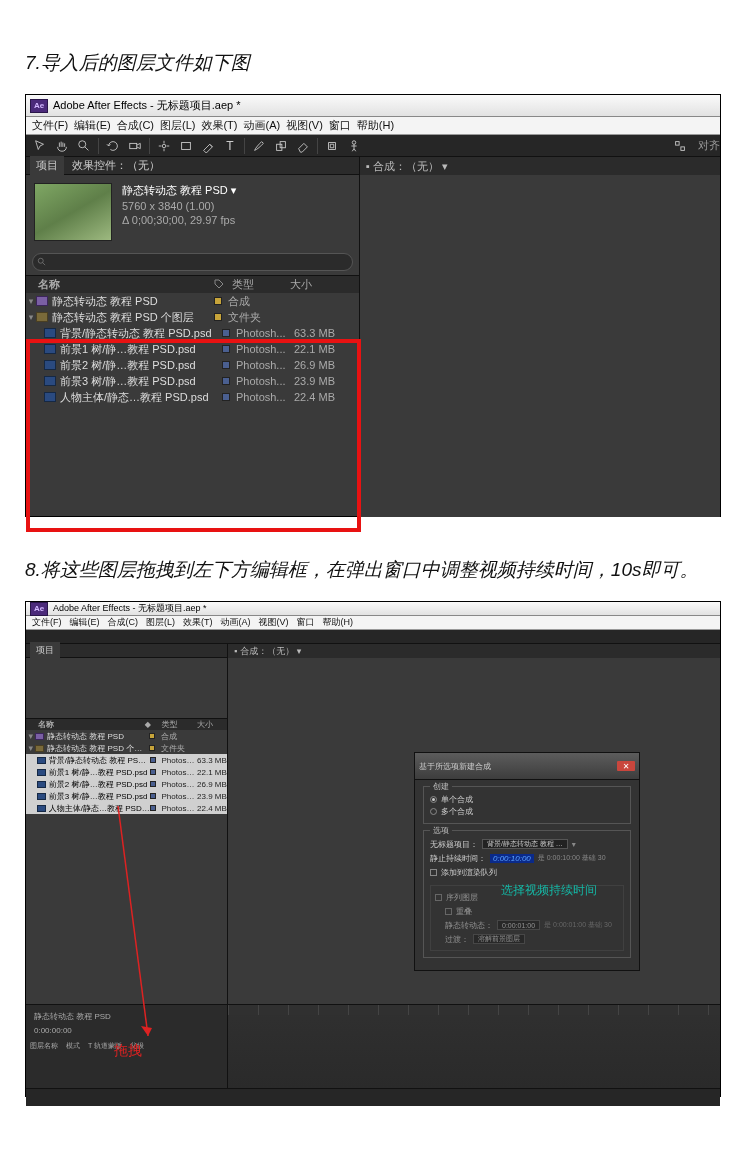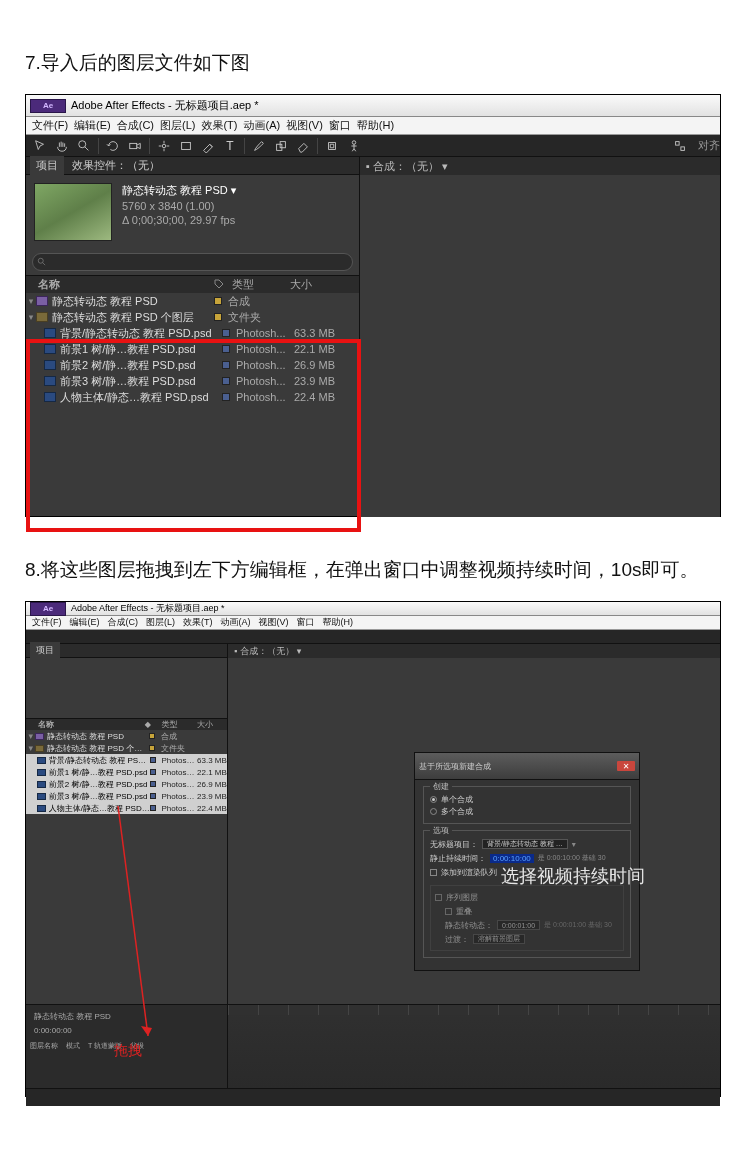--- a/index.html
+++ b/index.html
@@ -3,40 +3,40 @@
 <meta charset="utf-8">
 <style>
   * { box-sizing: border-box; margin: 0; padding: 0; }
   body {
     width: 750px;
     background: #fff;
     font-family: "Microsoft YaHei", Arial, sans-serif;
     color: #000;
     padding: 50px 25px 80px 25px;
   }
-  .step-text { font-size: 19px; margin-bottom: 18px; color: #111; }
+  .step-text { font-size: 19px; margin-bottom: 18px; color: #111; font-style: italic; }
 
   
   .ae1 {
     width: 696px; height: 423px;
     background: #3a3a3a;
     border: 1px solid #000;
     position: relative;
     margin-bottom: 40px;
   }
   .titlebar {
     height: 22px;
     background: linear-gradient(#fafafa, #e2e2e2);
     border-bottom: 1px solid #888;
     display: flex; align-items: center;
     padding: 0 4px;
     font-size: 11px;
   }
   .ae-logo {
-    width: 36px; height: 14px; background: #4b2a7a;
+    width: 18px; height: 14px; background: #4b2a7a;
     color: #d3b8ff; font-size: 8px; display: flex;
     align-items: center; justify-content: center;
     margin-right: 5px; font-weight: bold;
     border: 1px solid #2a164a;
   }
   .menubar {
     height: 18px; background: #f4f4f4;
     border-bottom: 1px solid #999;
     display: flex; align-items: center;
     font-size: 11px; padding-left: 6px; gap: 6px;
@@ -150,24 +150,24 @@
   }
   .dlg-close { width: 18px; height: 10px; background: #c9463d; display: flex; align-items: center; justify-content: center; color: #fff; font-size: 8px; border-radius: 1px; }
   .dlg-body { padding: 6px 8px; }
   .dlg-group { border: 1px solid #555; padding: 6px; margin-bottom: 6px; position: relative; }
   .dlg-group-title { position: absolute; top: -6px; left: 6px; background: #333; padding: 0 3px; font-size: 8px; color: #bbb; }
   .radio-row { display: flex; align-items: center; gap: 4px; height: 12px; }
   .radio { width: 7px; height: 7px; border-radius: 50%; border: 1px solid #888; display: flex; align-items: center; justify-content: center; }
   .radio-on::after { content: ''; width: 3px; height: 3px; border-radius: 50%; background: #ccc; }
   .opt-row { display: flex; align-items: center; gap: 4px; height: 14px; }
   .dropdown { background: #222; border: 1px solid #555; padding: 0 4px; height: 10px; display: flex; align-items: center; font-size: 7px; }
-  .time-input { background: #0a2a8a; color: #5aa0ff; padding: 0 3px; font-size: 8px; }
+  .time-input { background: #0a2a8a; color: #5aa0ff; padding: 0 3px; font-size: 8px; font-style: italic; }
   .time-base { color: #888; font-size: 7px; }
   .checkbox { width: 7px; height: 7px; border: 1px solid #888; }
-  .red-anno { position: absolute; left: 475px; top: 262px; color: #e5e5e5; font-size: 18px; z-index: 7; }
+  .red-anno { position: absolute; left: 475px; top: 280px; color: #14b8a6; font-size: 12px; z-index: 7; }
   .dlg-sub { border: 1px solid #4a4a4a; padding: 4px; margin-top: 6px; opacity: .6; }
   .dlg-btns { display: flex; justify-content: flex-end; gap: 8px; padding: 6px 8px; }
   .dlg-btn { width: 40px; height: 14px; background: #2b2b2b; border: 1px solid #555; display: flex; align-items: center; justify-content: center; font-size: 8px; }
 
   
   .timeline {
     height: 84px; background: #2b2b2b; border-top: 1px solid #111;
     display: flex;
   }
   .tl-left { width: 202px; border-right: 1px solid #111; padding: 4px; font-size: 7px; color: #aaa; }

